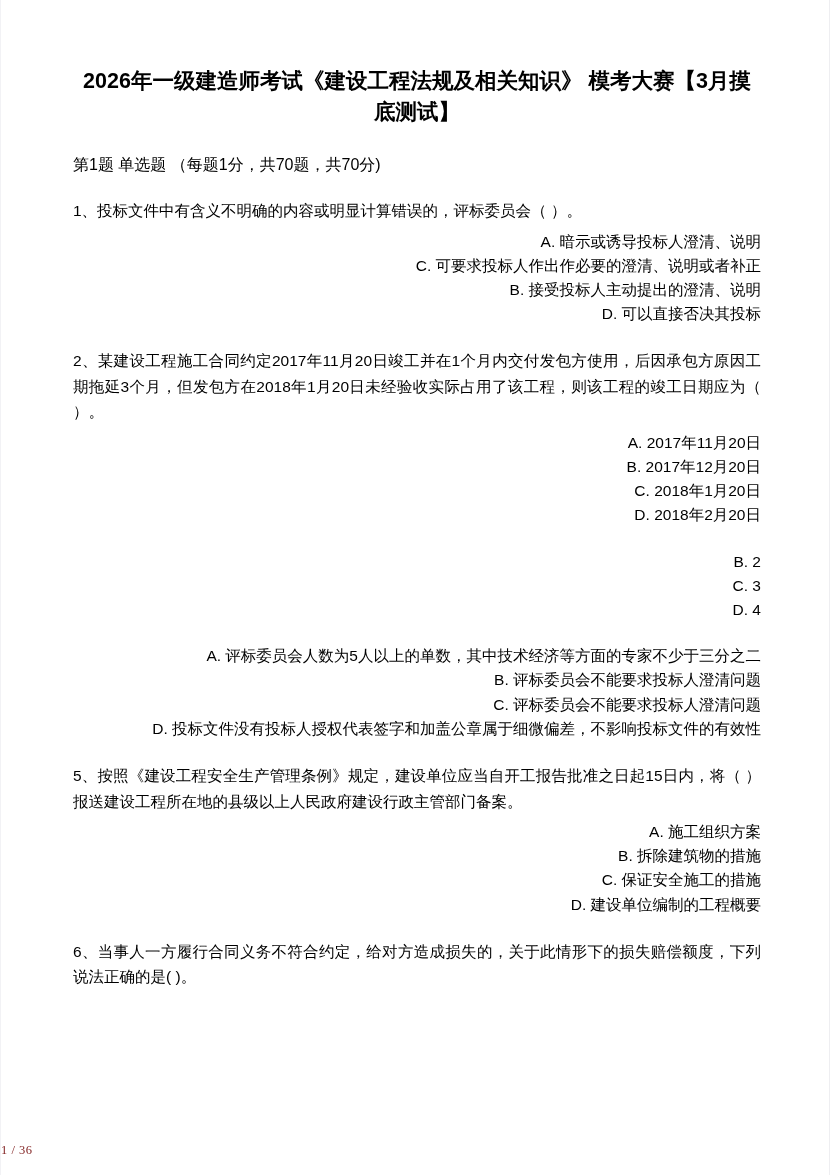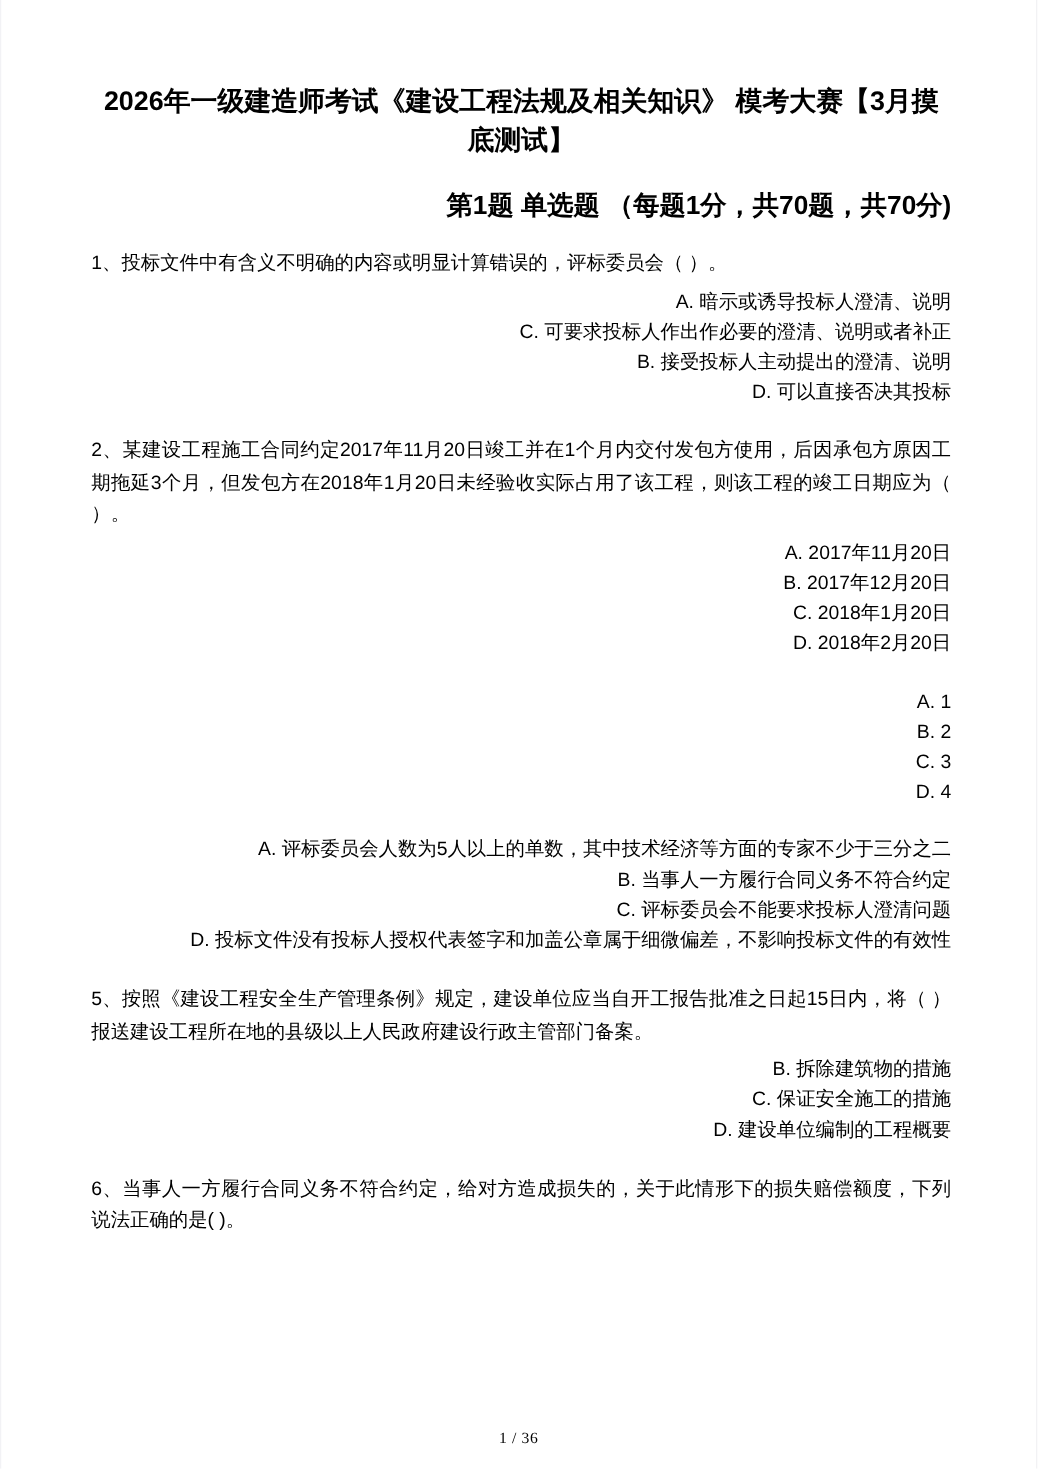--- a/index.html
+++ b/index.html
@@ -28,25 +28,25 @@
   .doc-title {
     font-size: 21.5px;
     font-weight: bold;
     line-height: 31px;
     text-align: center;
     letter-spacing: 0px;
     margin: 0 0 26px 0;
     color: #000;
   }
   .section-header {
-    font-size: 21px;
-    font-weight: bold;
+    font-size: 16px;
+    font-weight: normal;
     line-height: 22px;
     margin: 0 0 22px 0;
-    text-align: right;
+    text-align: left;
   }
   .question-block {
     margin-bottom: 22px;
   }
   .q-stem {
     font-size: 15.5px;
     line-height: 25.5px;
     text-align: justify;
     text-justify: inter-ideograph;
     margin: 0 0 6px 0;
@@ -63,24 +63,23 @@
     margin: 0;
     padding: 0;
     text-align: right;
     word-break: break-word;
   }
   .footer {
     position: absolute;
     left: 0;
     right: 0;
     bottom: 17px;
-    text-align: center;
     font-family: "Liberation Serif", "DejaVu Serif", serif;
     font-size: 12.5px;
-    color: #000000;
+    color: #7f1d1d;
     letter-spacing: 0.5px;
   }
 </style>
 </head>
 <body>
 
 <div class="page">
   <div class="content">
 
     <h1 class="doc-title">2026年一级建造师考试《建设工程法规及相关知识》 模考大赛【3月摸底测试】</h1>
@@ -102,39 +101,39 @@
       <ul class="q-options">
         <li>A. 2017年11月20日</li>
         <li>B. 2017年12月20日</li>
         <li>C. 2018年1月20日</li>
         <li>D. 2018年2月20日</li>
       </ul>
     </div>
 
     <div class="question-block">
       <ul class="q-options">
-        <li>A. 1</li>
         <li>B. 2</li>
         <li>C. 3</li>
         <li>D. 4</li>
       </ul>
     </div>
 
     <div class="question-block">
       <ul class="q-options">
         <li>A. 评标委员会人数为5人以上的单数，其中技术经济等方面的专家不少于三分之二</li>
-        <li>B. 当事人一方履行合同义务不符合约定</li>
+        <li>B. 评标委员会不能要求投标人澄清问题</li>
         <li>C. 评标委员会不能要求投标人澄清问题</li>
         <li>D. 投标文件没有投标人授权代表签字和加盖公章属于细微偏差，不影响投标文件的有效性</li>
       </ul>
     </div>
 
     <div class="question-block">
       <p class="q-stem">5、按照《建设工程安全生产管理条例》规定，建设单位应当自开工报告批准之日起15日内，将（      ）报送建设工程所在地的县级以上人民政府建设行政主管部门备案。</p>
       <ul class="q-options">
+        <li>A. 施工组织方案</li>
         <li>B. 拆除建筑物的措施</li>
         <li>C. 保证安全施工的措施</li>
         <li>D. 建设单位编制的工程概要</li>
       </ul>
     </div>
 
     <div class="question-block">
       <p class="q-stem">6、当事人一方履行合同义务不符合约定，给对方造成损失的，关于此情形下的损失赔偿额度，下列说法正确的是( )。</p>
     </div>
 

